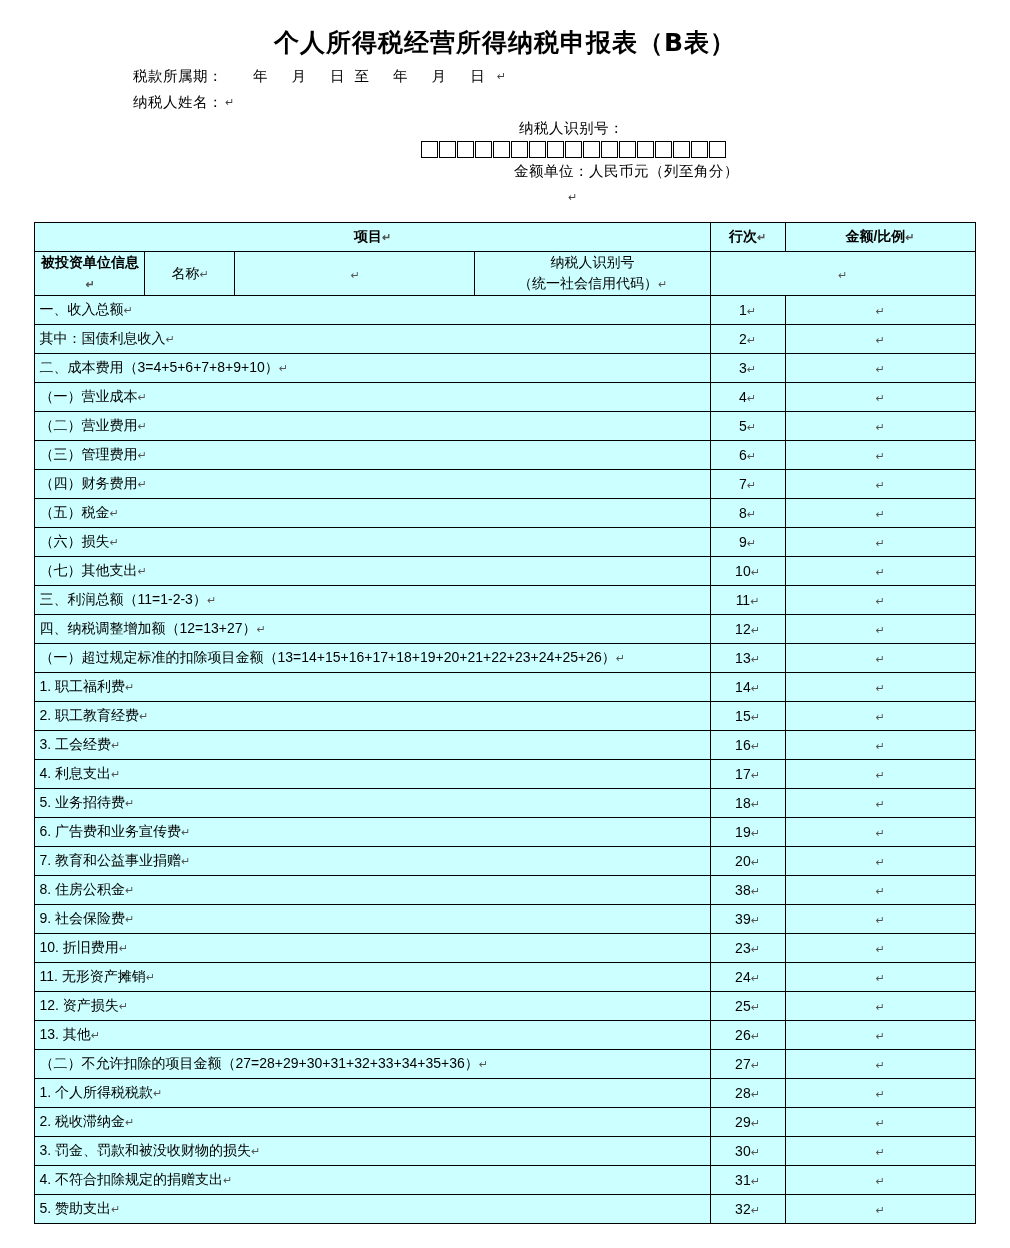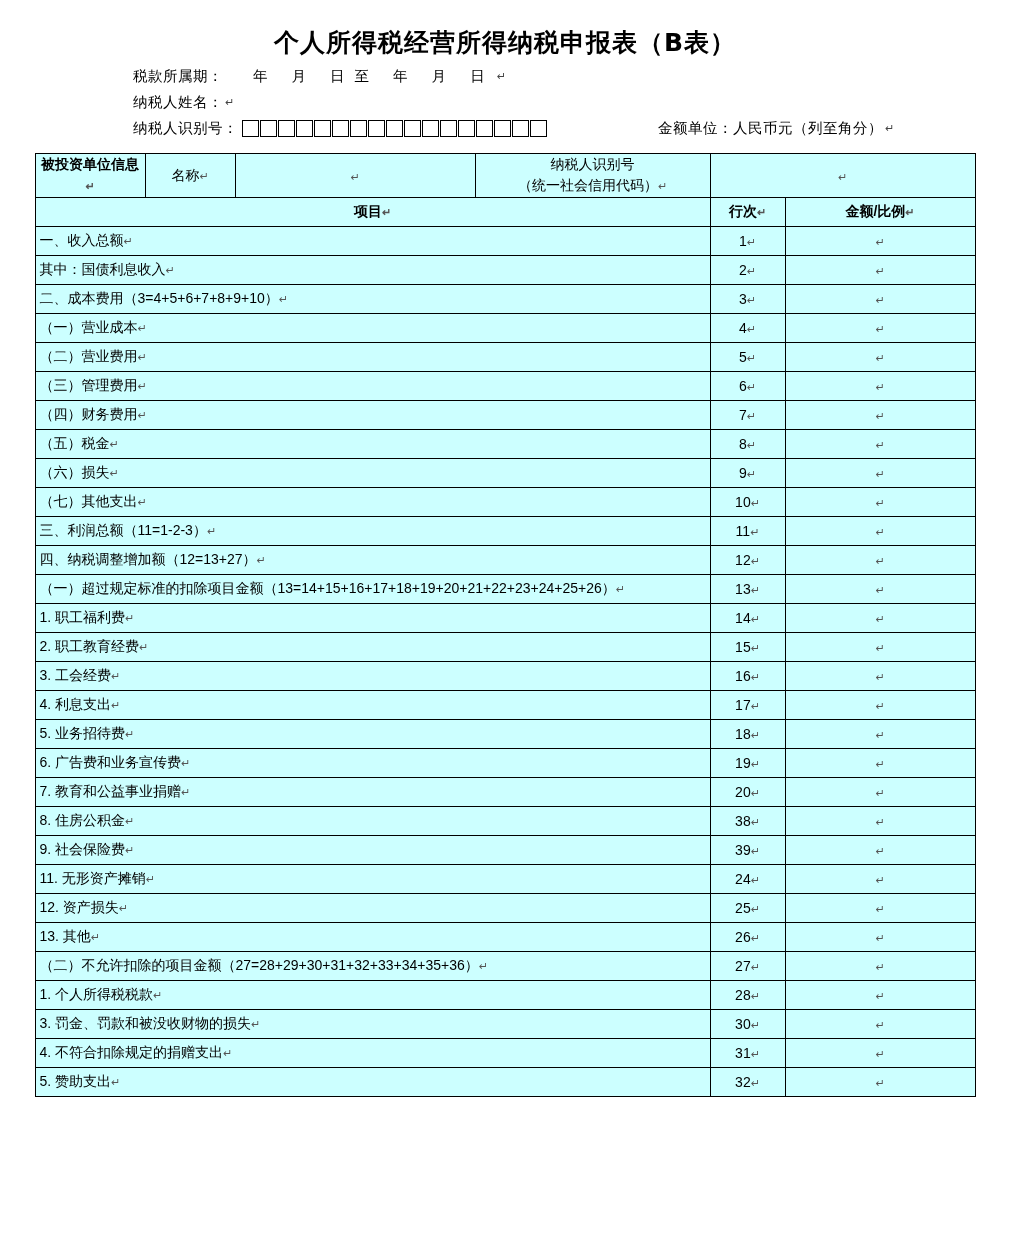--- a/index.html
+++ b/index.html
@@ -48,20 +48,21 @@
     letter-spacing: 10px;
   }
   .pmark {
     color: #444;
     font-size: 11px;
     margin-left: 2px;
   }
   .idbox-row {
     display: flex;
     align-items: center;
+    flex-direction: column;
   }
   .idboxes {
     display: inline-flex;
     margin-left: 4px;
   }
   .idbox {
     width: 17px;
     height: 17px;
     border: 1px solid #000;
     margin-right: 1px;
@@ -172,48 +173,48 @@
     <colgroup>
       <col style="width:110px">
       <col style="width:90px">
       <col style="width:240px">
       <col style="width:235px">
       <col style="width:75px">
       <col style="width:190px">
     </colgroup>
     <tbody>
       <tr>
+        <td class="c-head" colspan="4">
+          <span>项目</span><span class="mark">↵</span>
+        </td>
+        <td class="c-head">
+          <span>行次</span><span class="mark">↵</span>
+        </td>
+        <td class="c-head">
+          <span>金额/比例</span><span class="mark">↵</span>
+        </td>
+      </tr>
+      <tr>
         <td class="unit-info-cell">
           <span>被投资单位信息</span><span class="mark">↵</span>
         </td>
         <td class="c-center">
           <span>名称</span><span class="mark">↵</span>
         </td>
         <td class="c-center">
           <span></span><span class="mark">↵</span>
         </td>
         <td class="tworow">
           <div>纳税人识别号</div>
           <div><span>（统一社会信用代码）</span><span class="mark">↵</span></div>
         </td>
         <td class="c-center" colspan="2">
           <span></span><span class="mark">↵</span>
         </td>
       </tr>
-      <tr>
-        <td class="c-head" colspan="4">
-          <span>项目</span><span class="mark">↵</span>
-        </td>
-        <td class="c-head">
-          <span>行次</span><span class="mark">↵</span>
-        </td>
-        <td class="c-head">
-          <span>金额/比例</span><span class="mark">↵</span>
-        </td>
-      </tr>
     </tbody>
     <tbody id="rows-body">
         <tr>
           <td colspan="4" class="item-l1"><span>一、收入总额</span><span class="mark">↵</span></td>
           <td class="c-center"><span>1</span><span class="mark">↵</span></td>
           <td class="white amount-cell"><span></span><span class="mark">↵</span></td>
         </tr>
         <tr>
           <td colspan="4" class="item-l2"><span>其中：国债利息收入</span><span class="mark">↵</span></td>
           <td class="c-center"><span>2</span><span class="mark">↵</span></td>
@@ -313,20 +314,25 @@
           <td colspan="4" class="item-l3"><span>8. 住房公积金</span><span class="mark">↵</span></td>
           <td class="c-center"><span>38</span><span class="mark">↵</span></td>
           <td class="white amount-cell"><span></span><span class="mark">↵</span></td>
         </tr>
         <tr>
           <td colspan="4" class="item-l3"><span>9. 社会保险费</span><span class="mark">↵</span></td>
           <td class="c-center"><span>39</span><span class="mark">↵</span></td>
           <td class="white amount-cell"><span></span><span class="mark">↵</span></td>
         </tr>
         <tr>
+          <td colspan="4" class="item-l3"><span>10. 折旧费用</span><span class="mark">↵</span></td>
+          <td class="c-center"><span>23</span><span class="mark">↵</span></td>
+          <td class="white amount-cell"><span></span><span class="mark">↵</span></td>
+        </tr>
+        <tr>
           <td colspan="4" class="item-l3"><span>11. 无形资产摊销</span><span class="mark">↵</span></td>
           <td class="c-center"><span>24</span><span class="mark">↵</span></td>
           <td class="white amount-cell"><span></span><span class="mark">↵</span></td>
         </tr>
         <tr>
           <td colspan="4" class="item-l3"><span>12. 资产损失</span><span class="mark">↵</span></td>
           <td class="c-center"><span>25</span><span class="mark">↵</span></td>
           <td class="white amount-cell"><span></span><span class="mark">↵</span></td>
         </tr>
         <tr>
@@ -338,20 +344,25 @@
           <td colspan="4" class="item-l2"><span>（二）不允许扣除的项目金额（27=28+29+30+31+32+33+34+35+36）</span><span class="mark">↵</span></td>
           <td class="c-center"><span>27</span><span class="mark">↵</span></td>
           <td class="white amount-cell"><span></span><span class="mark">↵</span></td>
         </tr>
         <tr>
           <td colspan="4" class="item-l3"><span>1. 个人所得税税款</span><span class="mark">↵</span></td>
           <td class="c-center"><span>28</span><span class="mark">↵</span></td>
           <td class="white amount-cell"><span></span><span class="mark">↵</span></td>
         </tr>
         <tr>
+          <td colspan="4" class="item-l3"><span>2. 税收滞纳金</span><span class="mark">↵</span></td>
+          <td class="c-center"><span>29</span><span class="mark">↵</span></td>
+          <td class="white amount-cell"><span></span><span class="mark">↵</span></td>
+        </tr>
+        <tr>
           <td colspan="4" class="item-l3"><span>3. 罚金、罚款和被没收财物的损失</span><span class="mark">↵</span></td>
           <td class="c-center"><span>30</span><span class="mark">↵</span></td>
           <td class="white amount-cell"><span></span><span class="mark">↵</span></td>
         </tr>
         <tr>
           <td colspan="4" class="item-l3"><span>4. 不符合扣除规定的捐赠支出</span><span class="mark">↵</span></td>
           <td class="c-center"><span>31</span><span class="mark">↵</span></td>
           <td class="white amount-cell"><span></span><span class="mark">↵</span></td>
         </tr>
         <tr>

